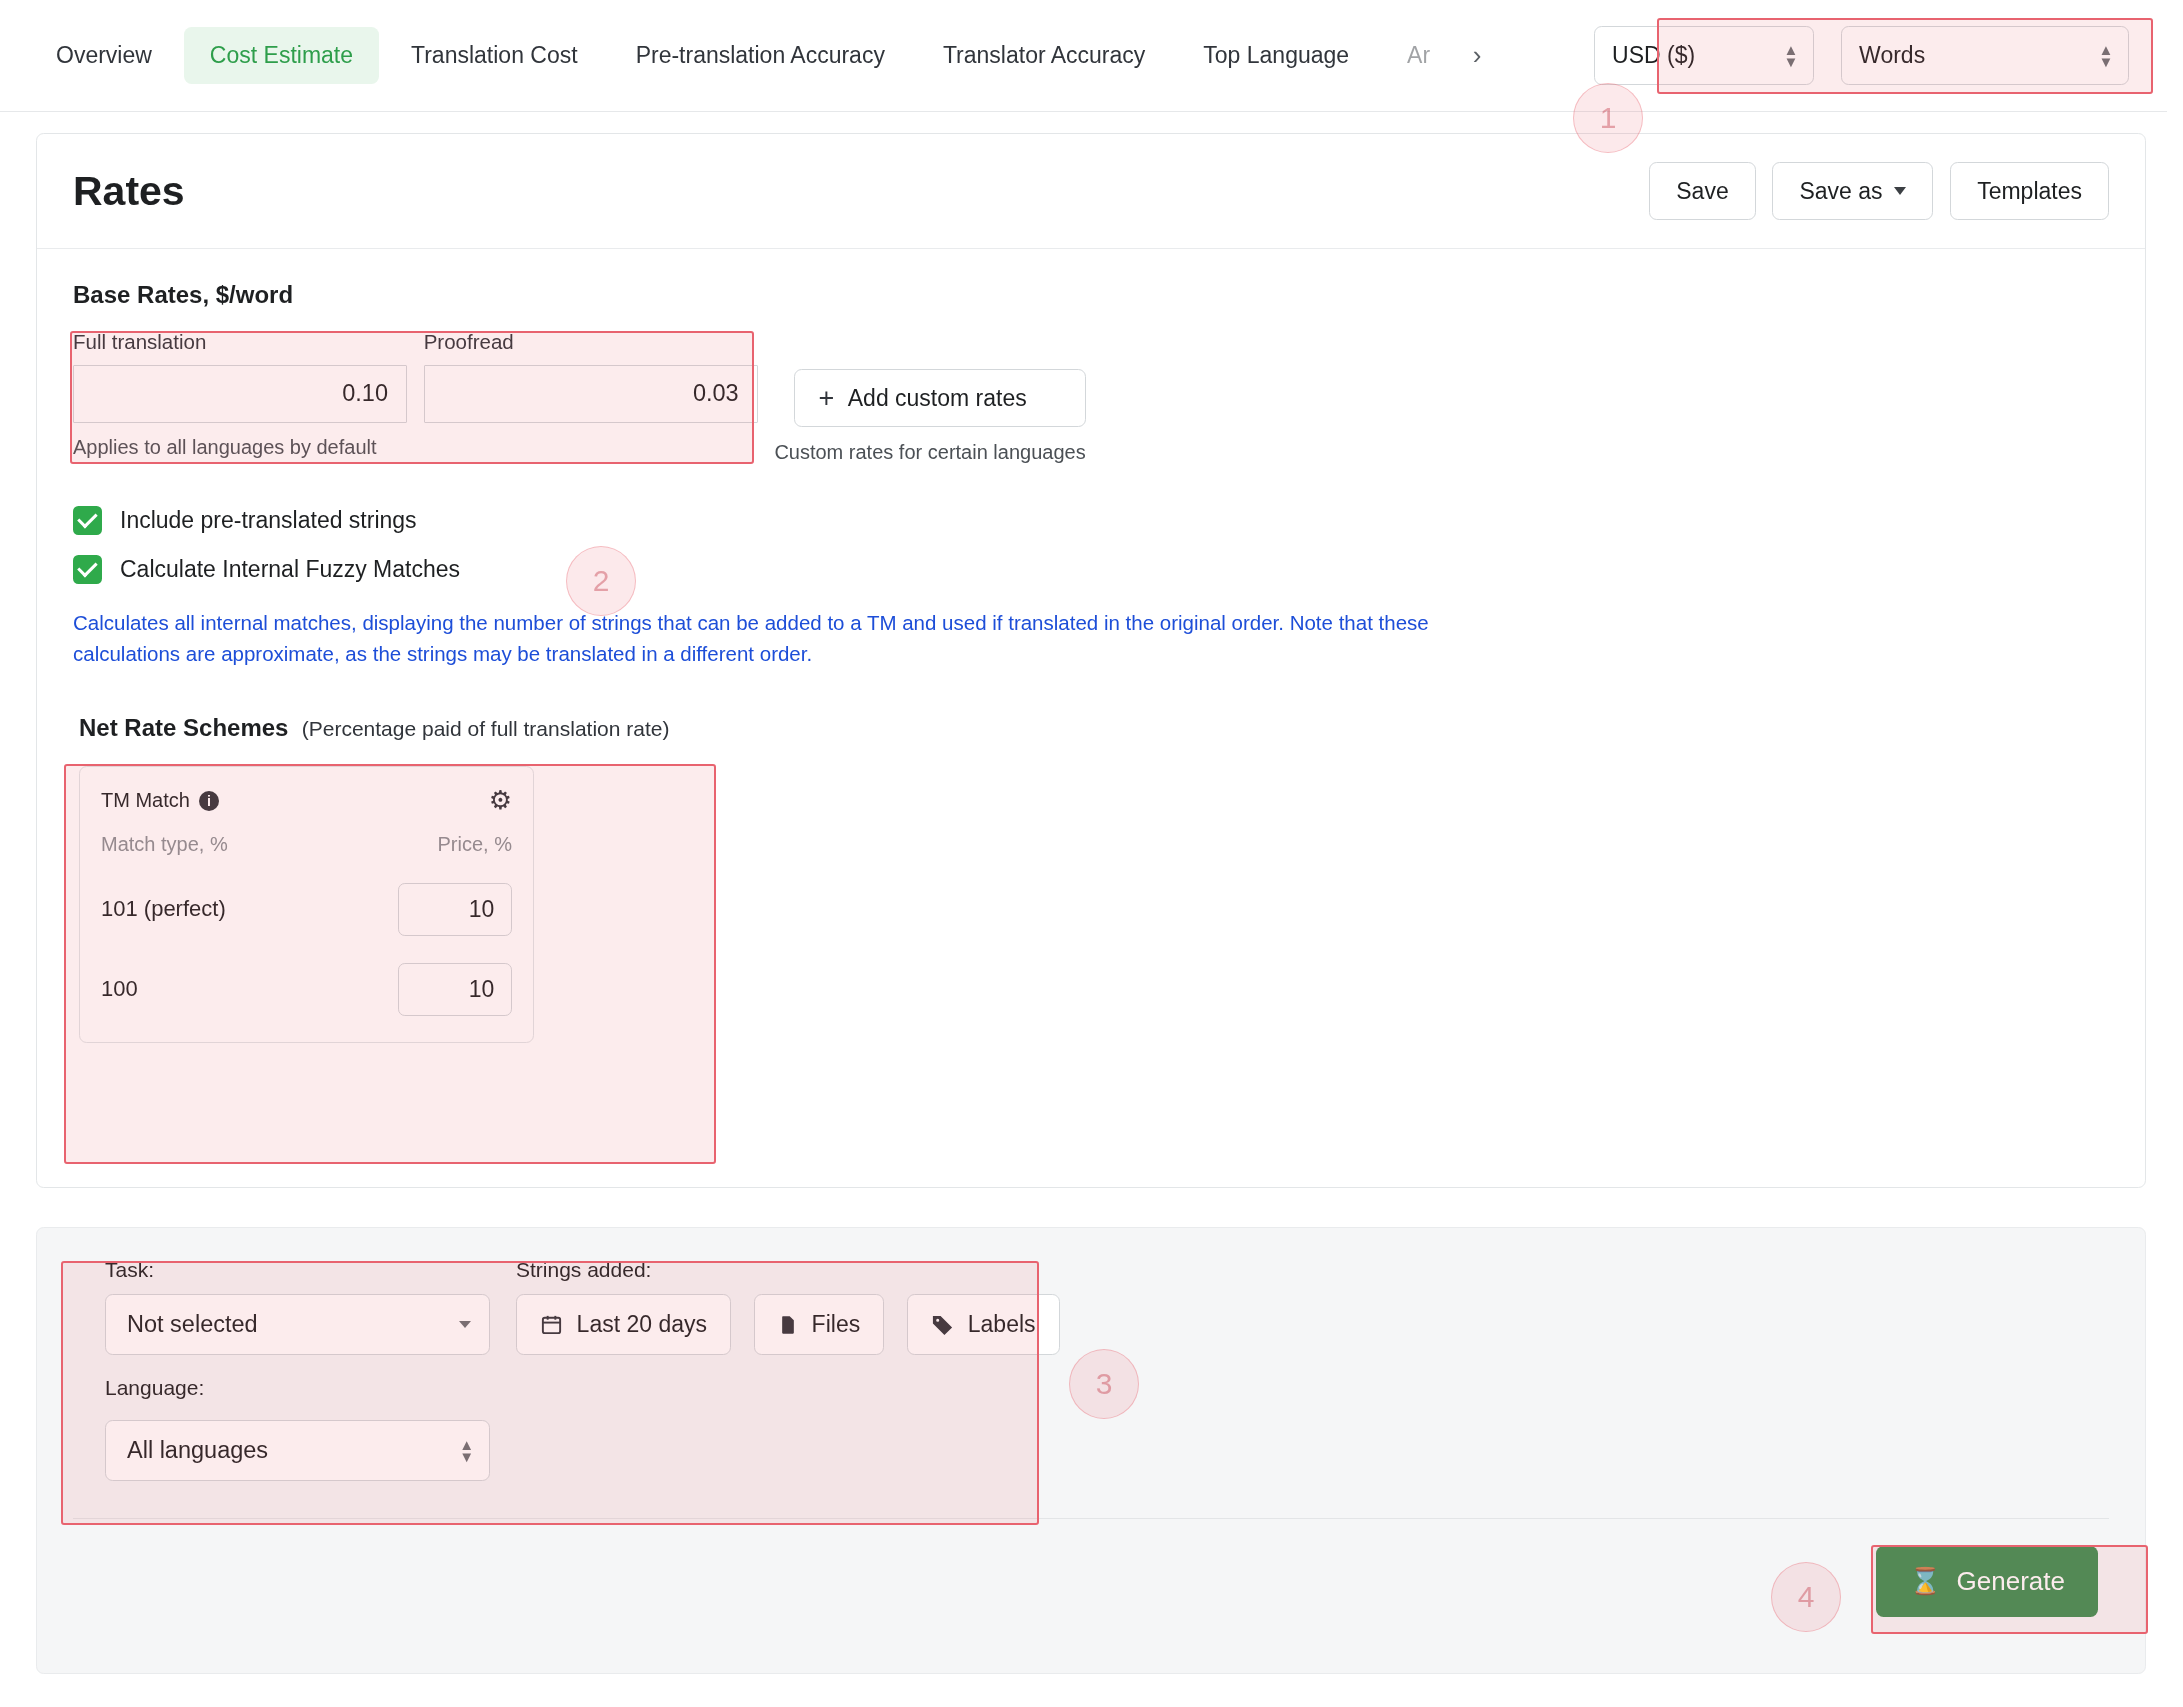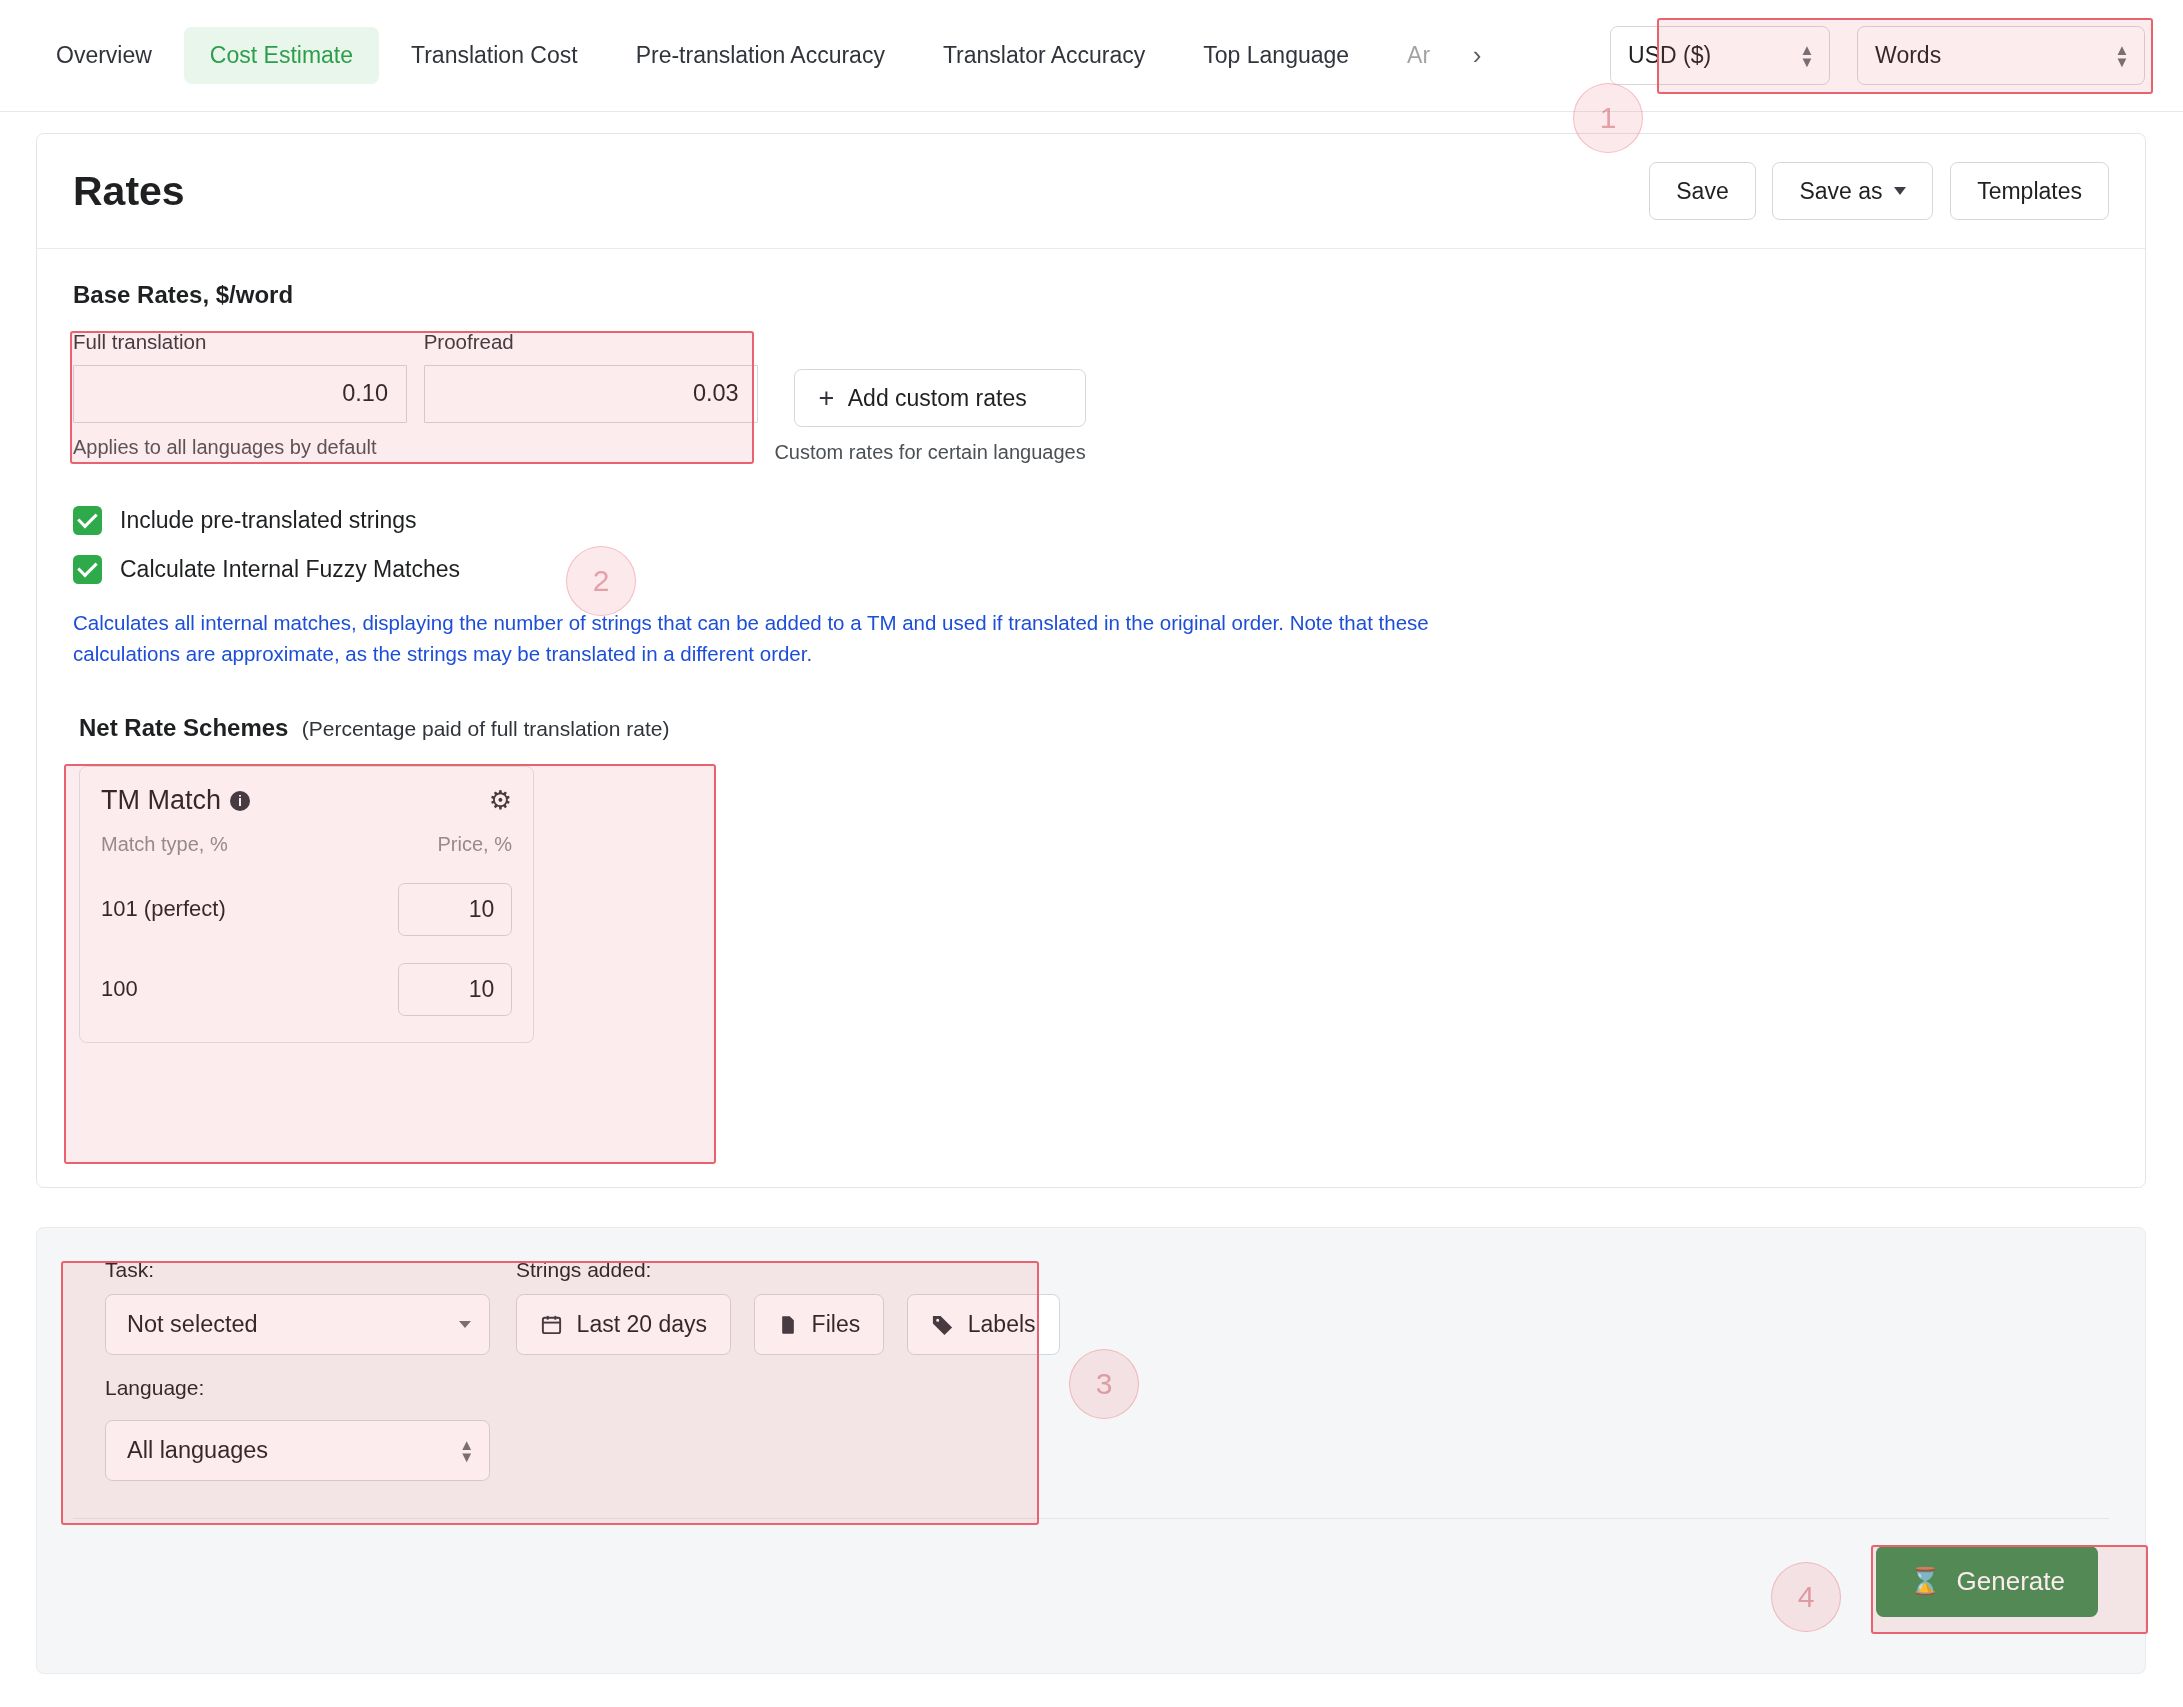--- a/index.html
+++ b/index.html
@@ -14,21 +14,21 @@
     width: 2183px;
     height: 1707px;
     position: relative;
     overflow: hidden;
     font-size: 20.5px;
   }
 
   
   .tabbar {
     position: absolute;
-    top: 0; left: 0; right: 0;
+    top: 0; left: 0; right: 16px;
     height: 112px;
     display: flex;
     align-items: center;
     padding: 0 30px;
     border-bottom: 1.5px solid #e6e8ea;
     background: #fff;
   }
   .tab {
     padding: 15px 26px;
     border-radius: 7.6px;
@@ -228,21 +228,21 @@
 
   .tmcard {
     margin-top: 24px;
     width: 455px;
     border: 1.5px solid #e1e4e6;
     border-radius: 7.6px;
     background: rgba(255,255,255,0.0);
     padding: 18px 21px 26px 21px;
   }
   .tm-head { display: flex; align-items: center; }
-  .tm-title { font-size: 27px; }
+  .tm-title { font-size: 20px; }
   .info-i {
     width: 20px; height: 20px;
     border-radius: 50%;
     background: #31353b;
     color: #fff;
     font-size: 14.4px;
     display: inline-flex;
     align-items: center;
     justify-content: center;
     margin-left: 9px;

